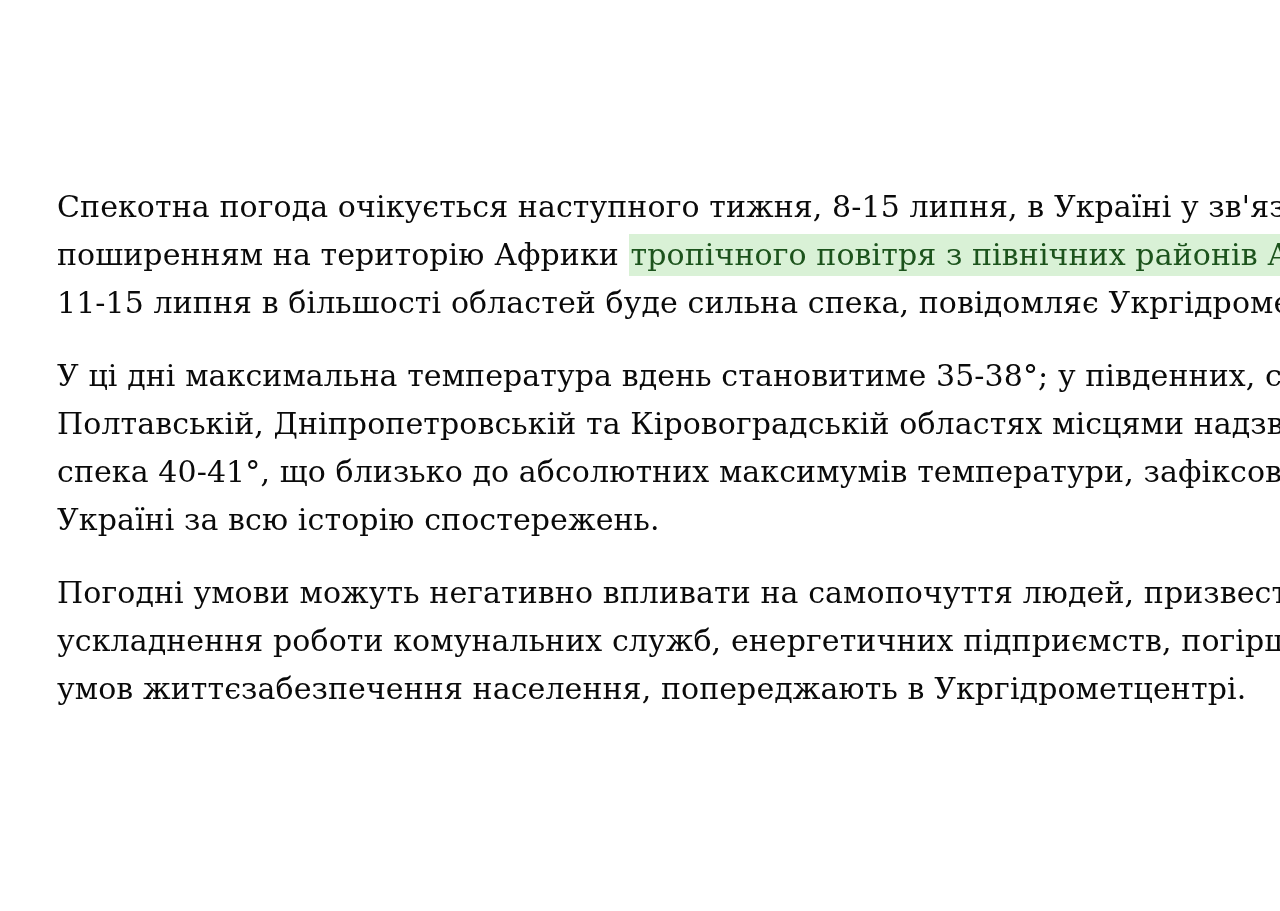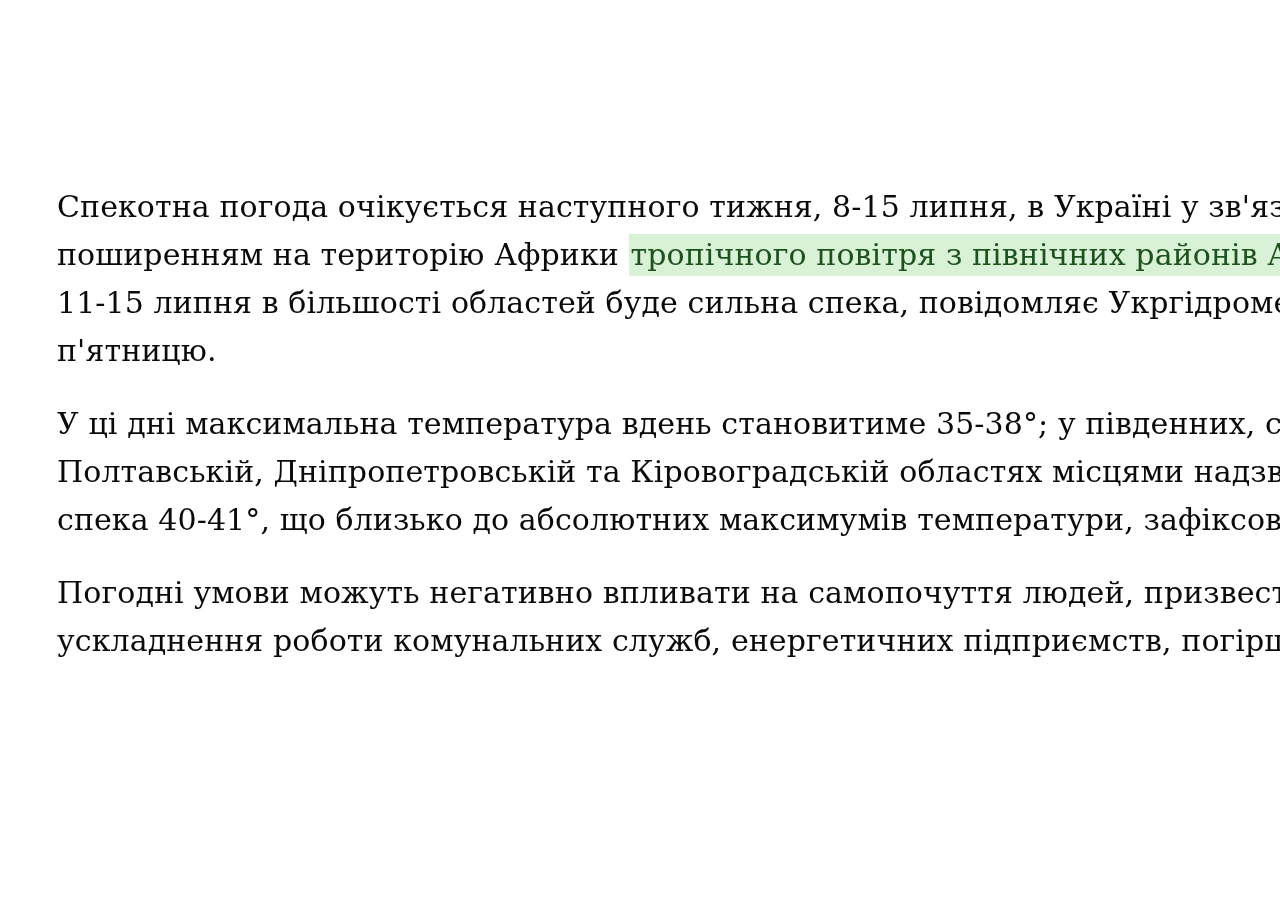--- a/index.html
+++ b/index.html
@@ -42,28 +42,29 @@
 </head>
 <body style="background: rgb(255, 255, 255);">
 
 <div class="page">
   <div class="article" style="color: rgb(10, 10, 10);">
 
     <div class="paragraph">
       <span class="line">Спекотна погода очікується наступного тижня, 8-15 липня, в Україні у зв'язку з</span>
       <span class="line"><span>поширенням на територію Африки </span><span class="hl">тропічного повітря з північних районів Африки,</span></span>
       <span class="line">11-15 липня в більшості областей буде сильна спека, повідомляє Укргідрометцентр у</span>
-      <span class="line">п'ятницю.</span>
     </div>
 
     <div class="paragraph">
       <span class="line">У ці дні максимальна температура вдень становитиме 35-38°; у південних, східних,</span>
       <span class="line">Полтавській, Дніпропетровській та Кіровоградській областях місцями надзвичайна</span>
       <span class="line">спека 40-41°, що близько до абсолютних максимумів температури, зафіксованих в</span>
+      <span class="line">Україні за всю історію спостережень.</span>
     </div>
 
     <div class="paragraph">
       <span class="line">Погодні умови можуть негативно впливати на самопочуття людей, призвести до</span>
       <span class="line">ускладнення роботи комунальних служб, енергетичних підприємств, погіршення</span>
+      <span class="line">умов життєзабезпечення населення, попереджають в Укргідрометцентрі.</span>
     </div>
 
   </div>
 </div>
 
 </body></html>

